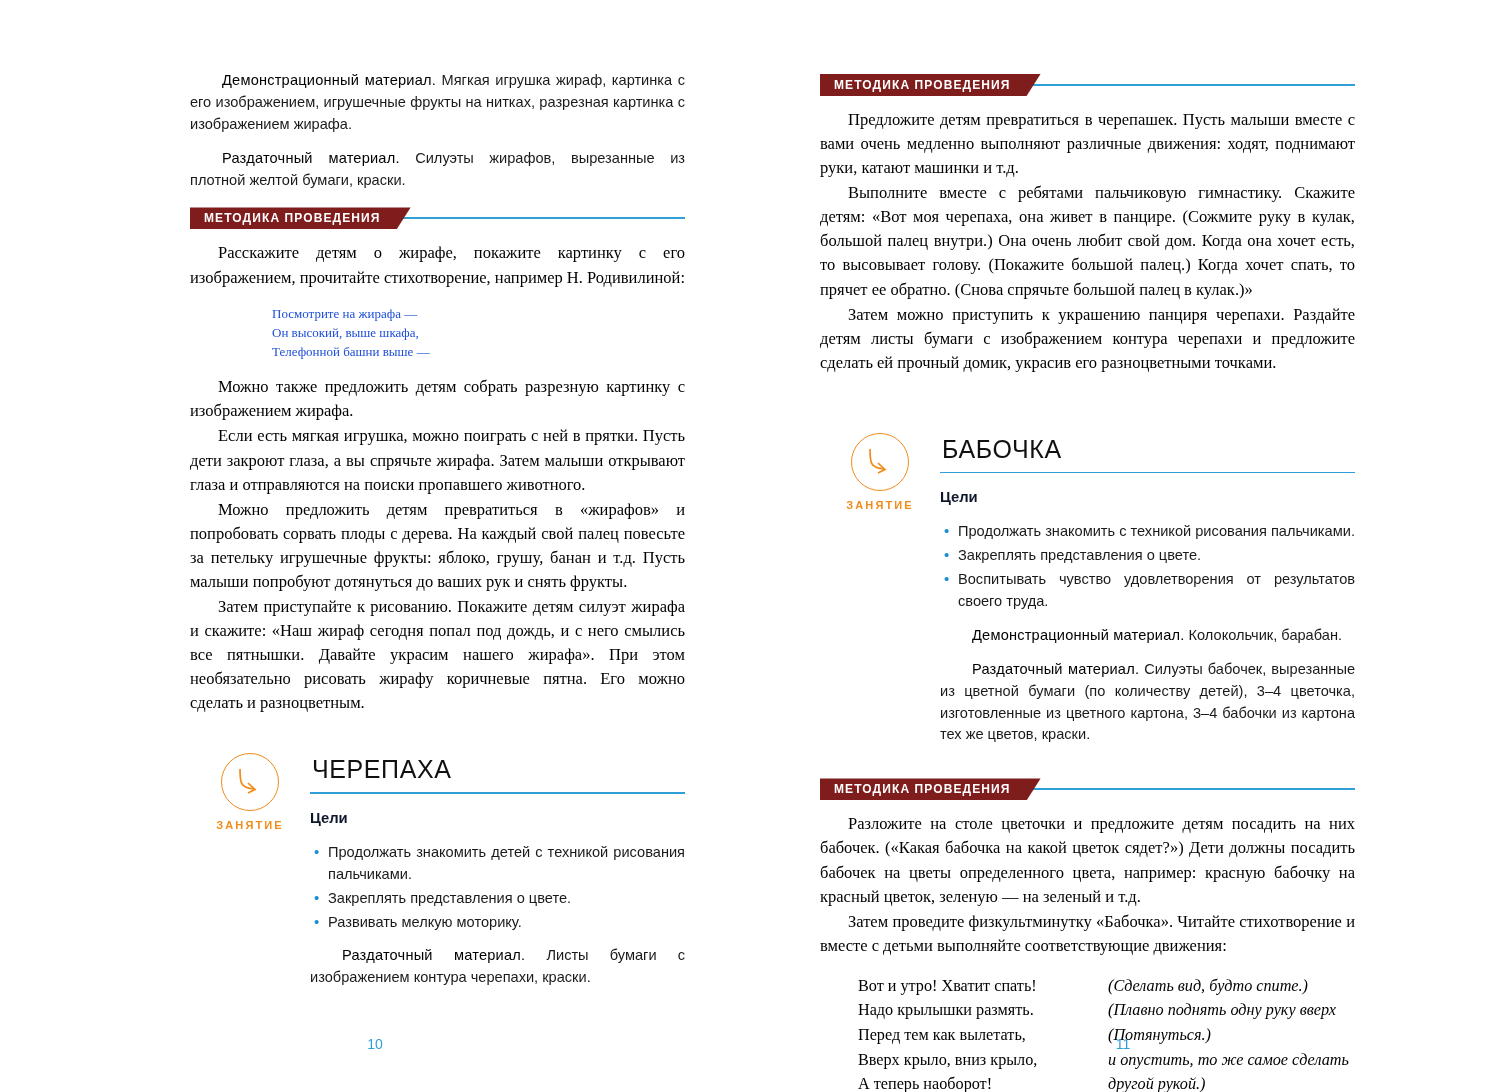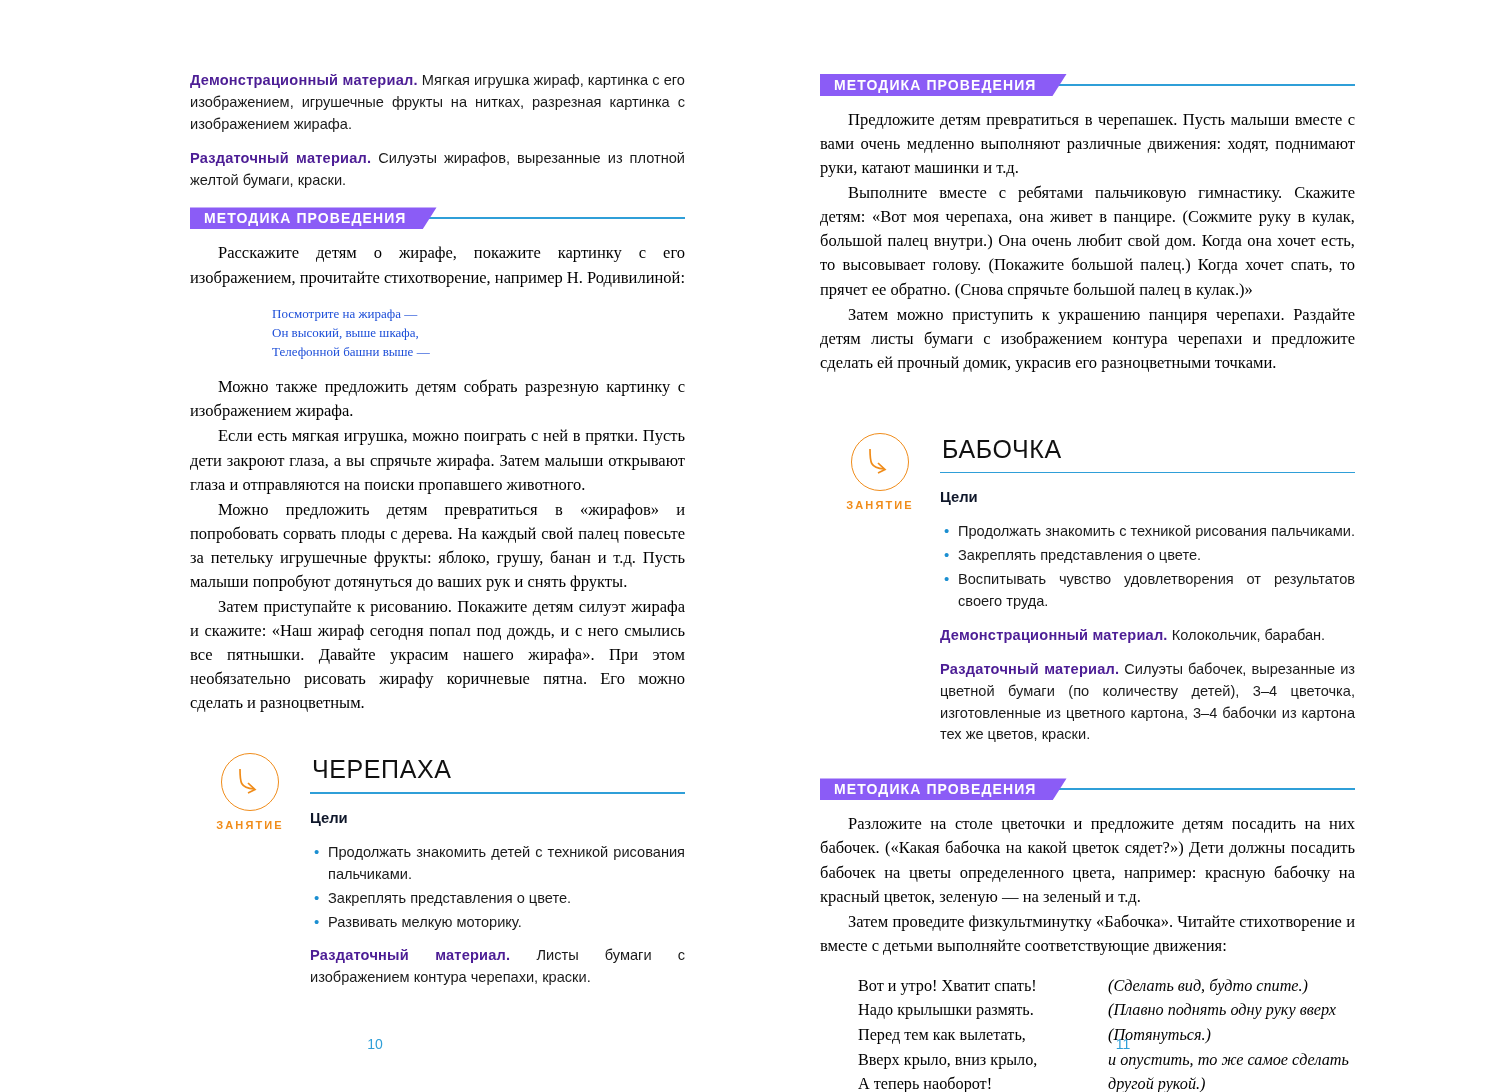--- a/index.html
+++ b/index.html
@@ -45,44 +45,45 @@
 
   .sans {
     font-family: "Liberation Sans", sans-serif;
     font-size: 14.6px;
     line-height: 1.5;
     text-align: justify;
     color: #1a1a1a;
     margin: 0 0 12px 0;
   }
   .lbl {
-    color: #4c1d95;
-    font-weight: bold;
+    color: #000000;
+    font-weight: normal;
     letter-spacing: 0.2px;
+    margin-left: 32px;
   }
 
   
   .ribbon-wrap {
     position: relative;
     margin: 16px 0 12px 0;
     height: 22px;
   }
   .ribbon-line {
     position: absolute;
     left: 0; right: 0; top: 10px;
     height: 1.5px;
     background: #2f9fd8;
   }
   .ribbon {
     position: relative;
     display: inline-block;
-    background: #8b5cf6;
+    background: #7f1d1d;
     color: #fff;
     font-family: "Liberation Sans", sans-serif;
-    font-size: 14px;
+    font-size: 12px;
     font-weight: bold;
     letter-spacing: 1.1px;
     padding: 4px 30px 4px 14px;
     line-height: 14px;
     clip-path: polygon(0 0, 100% 0, calc(100% - 14px) 100%, 0 100%);
   }
 
   
   .verse {
     font-size: 13px;

